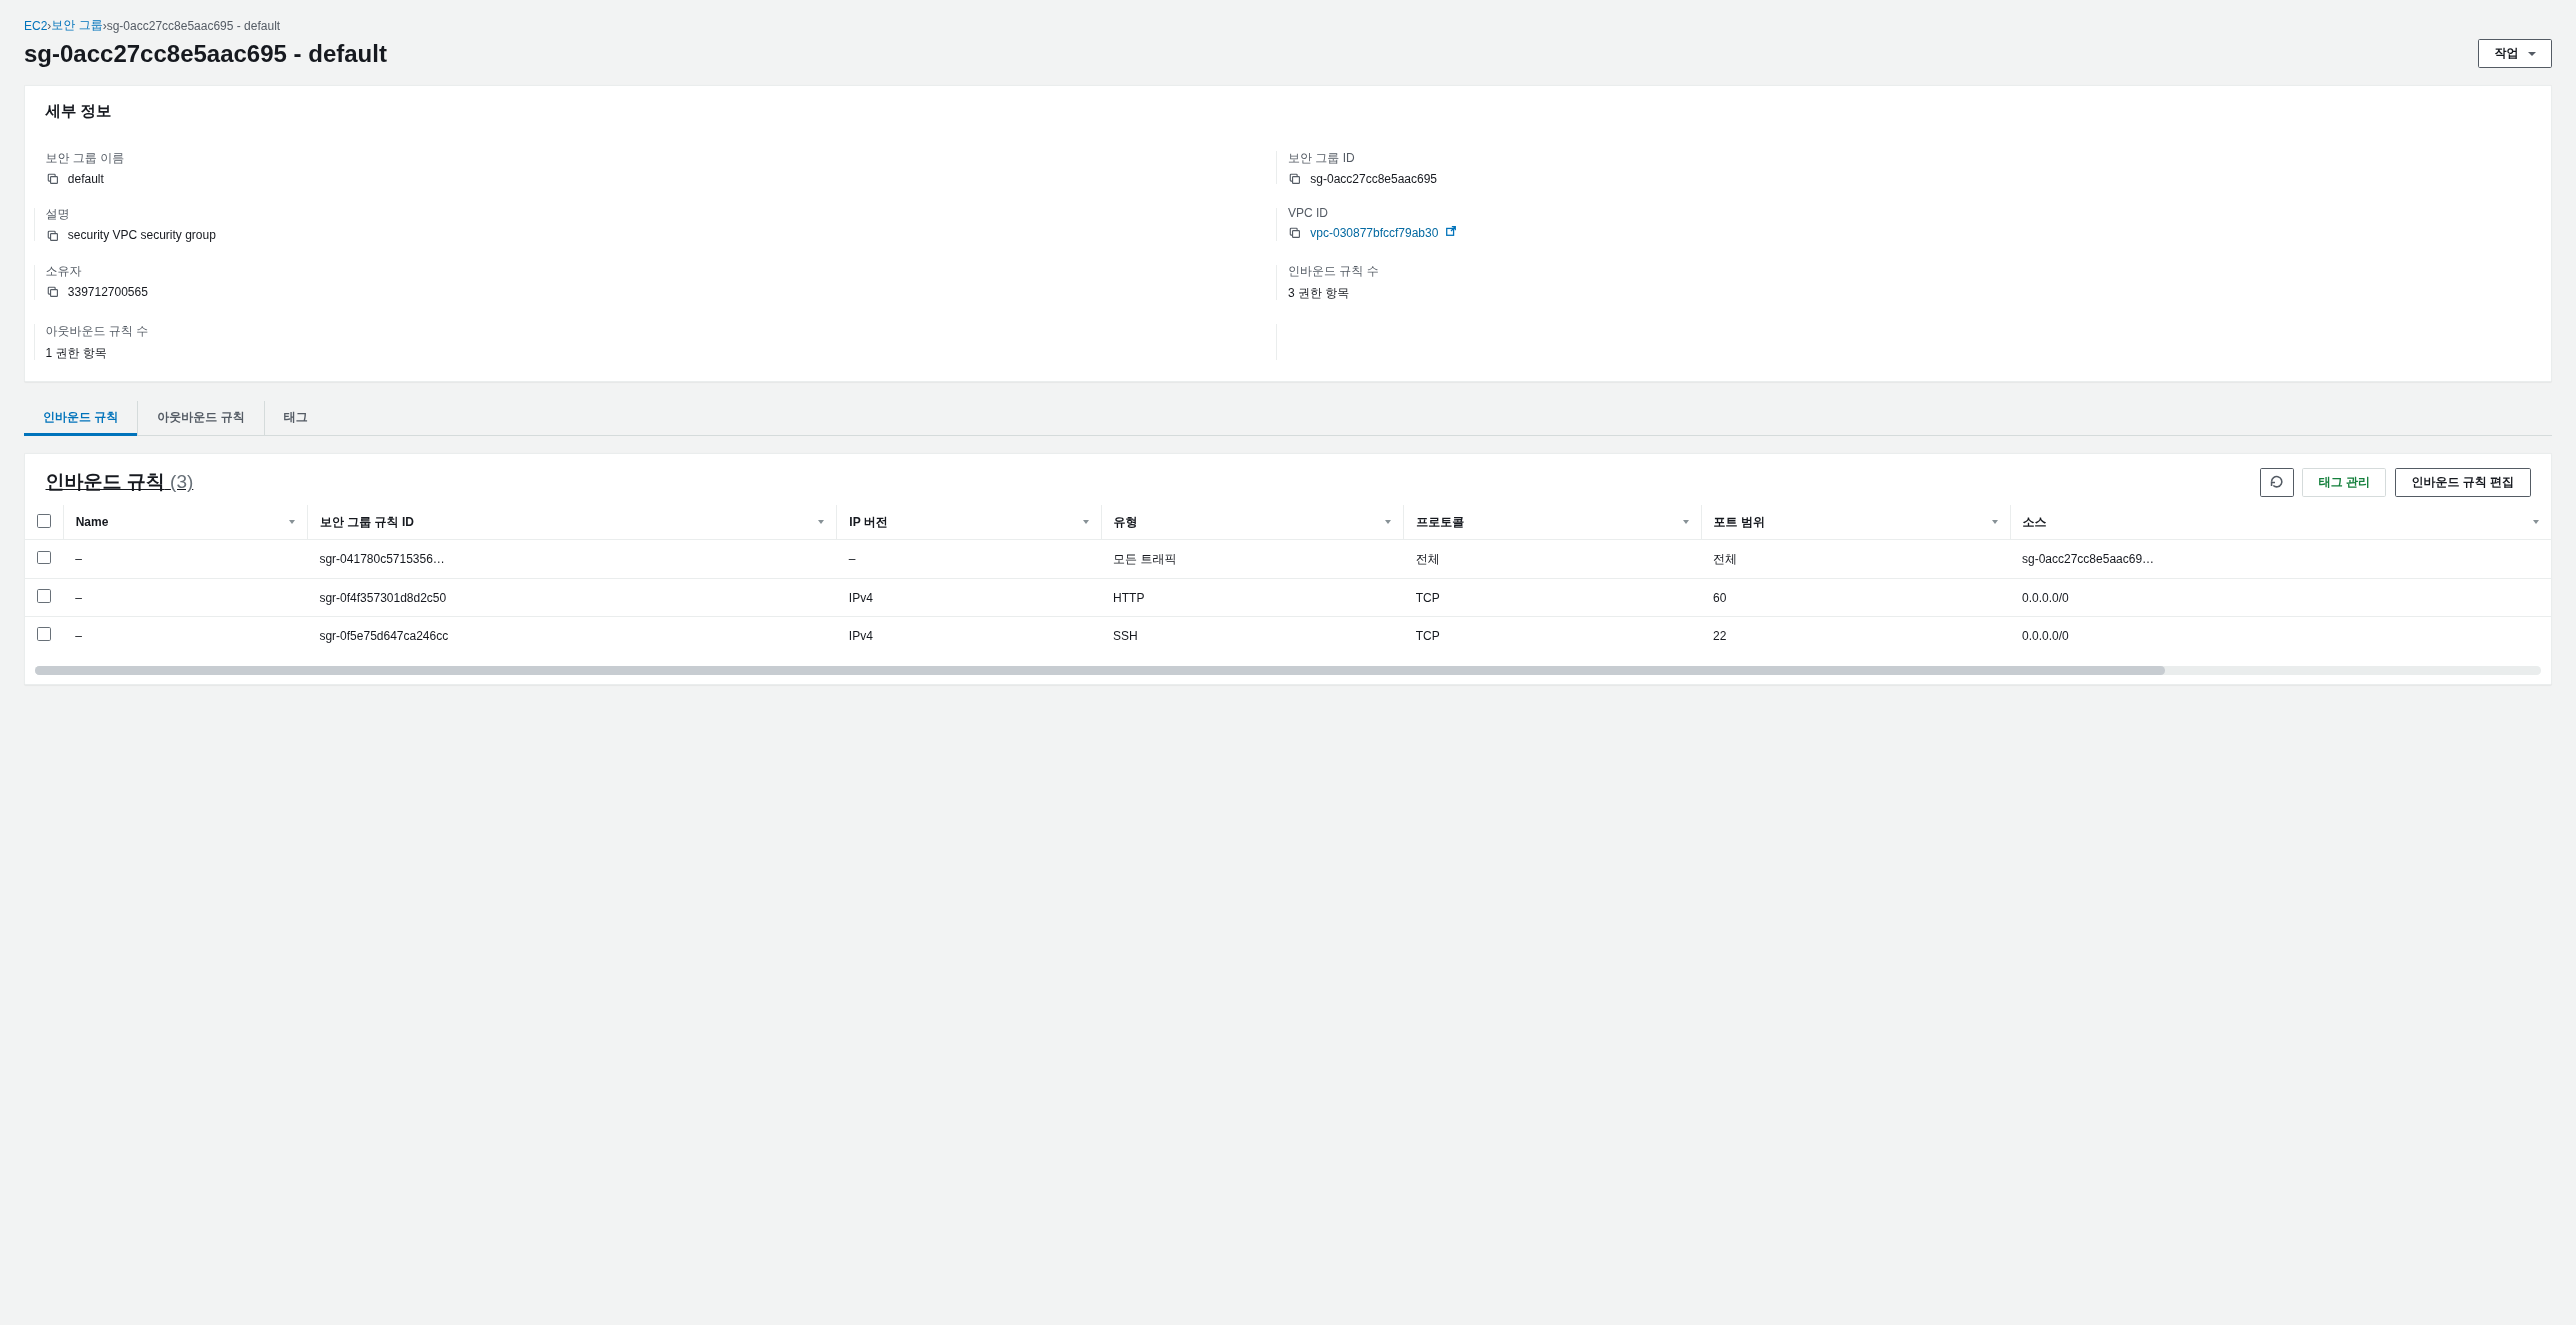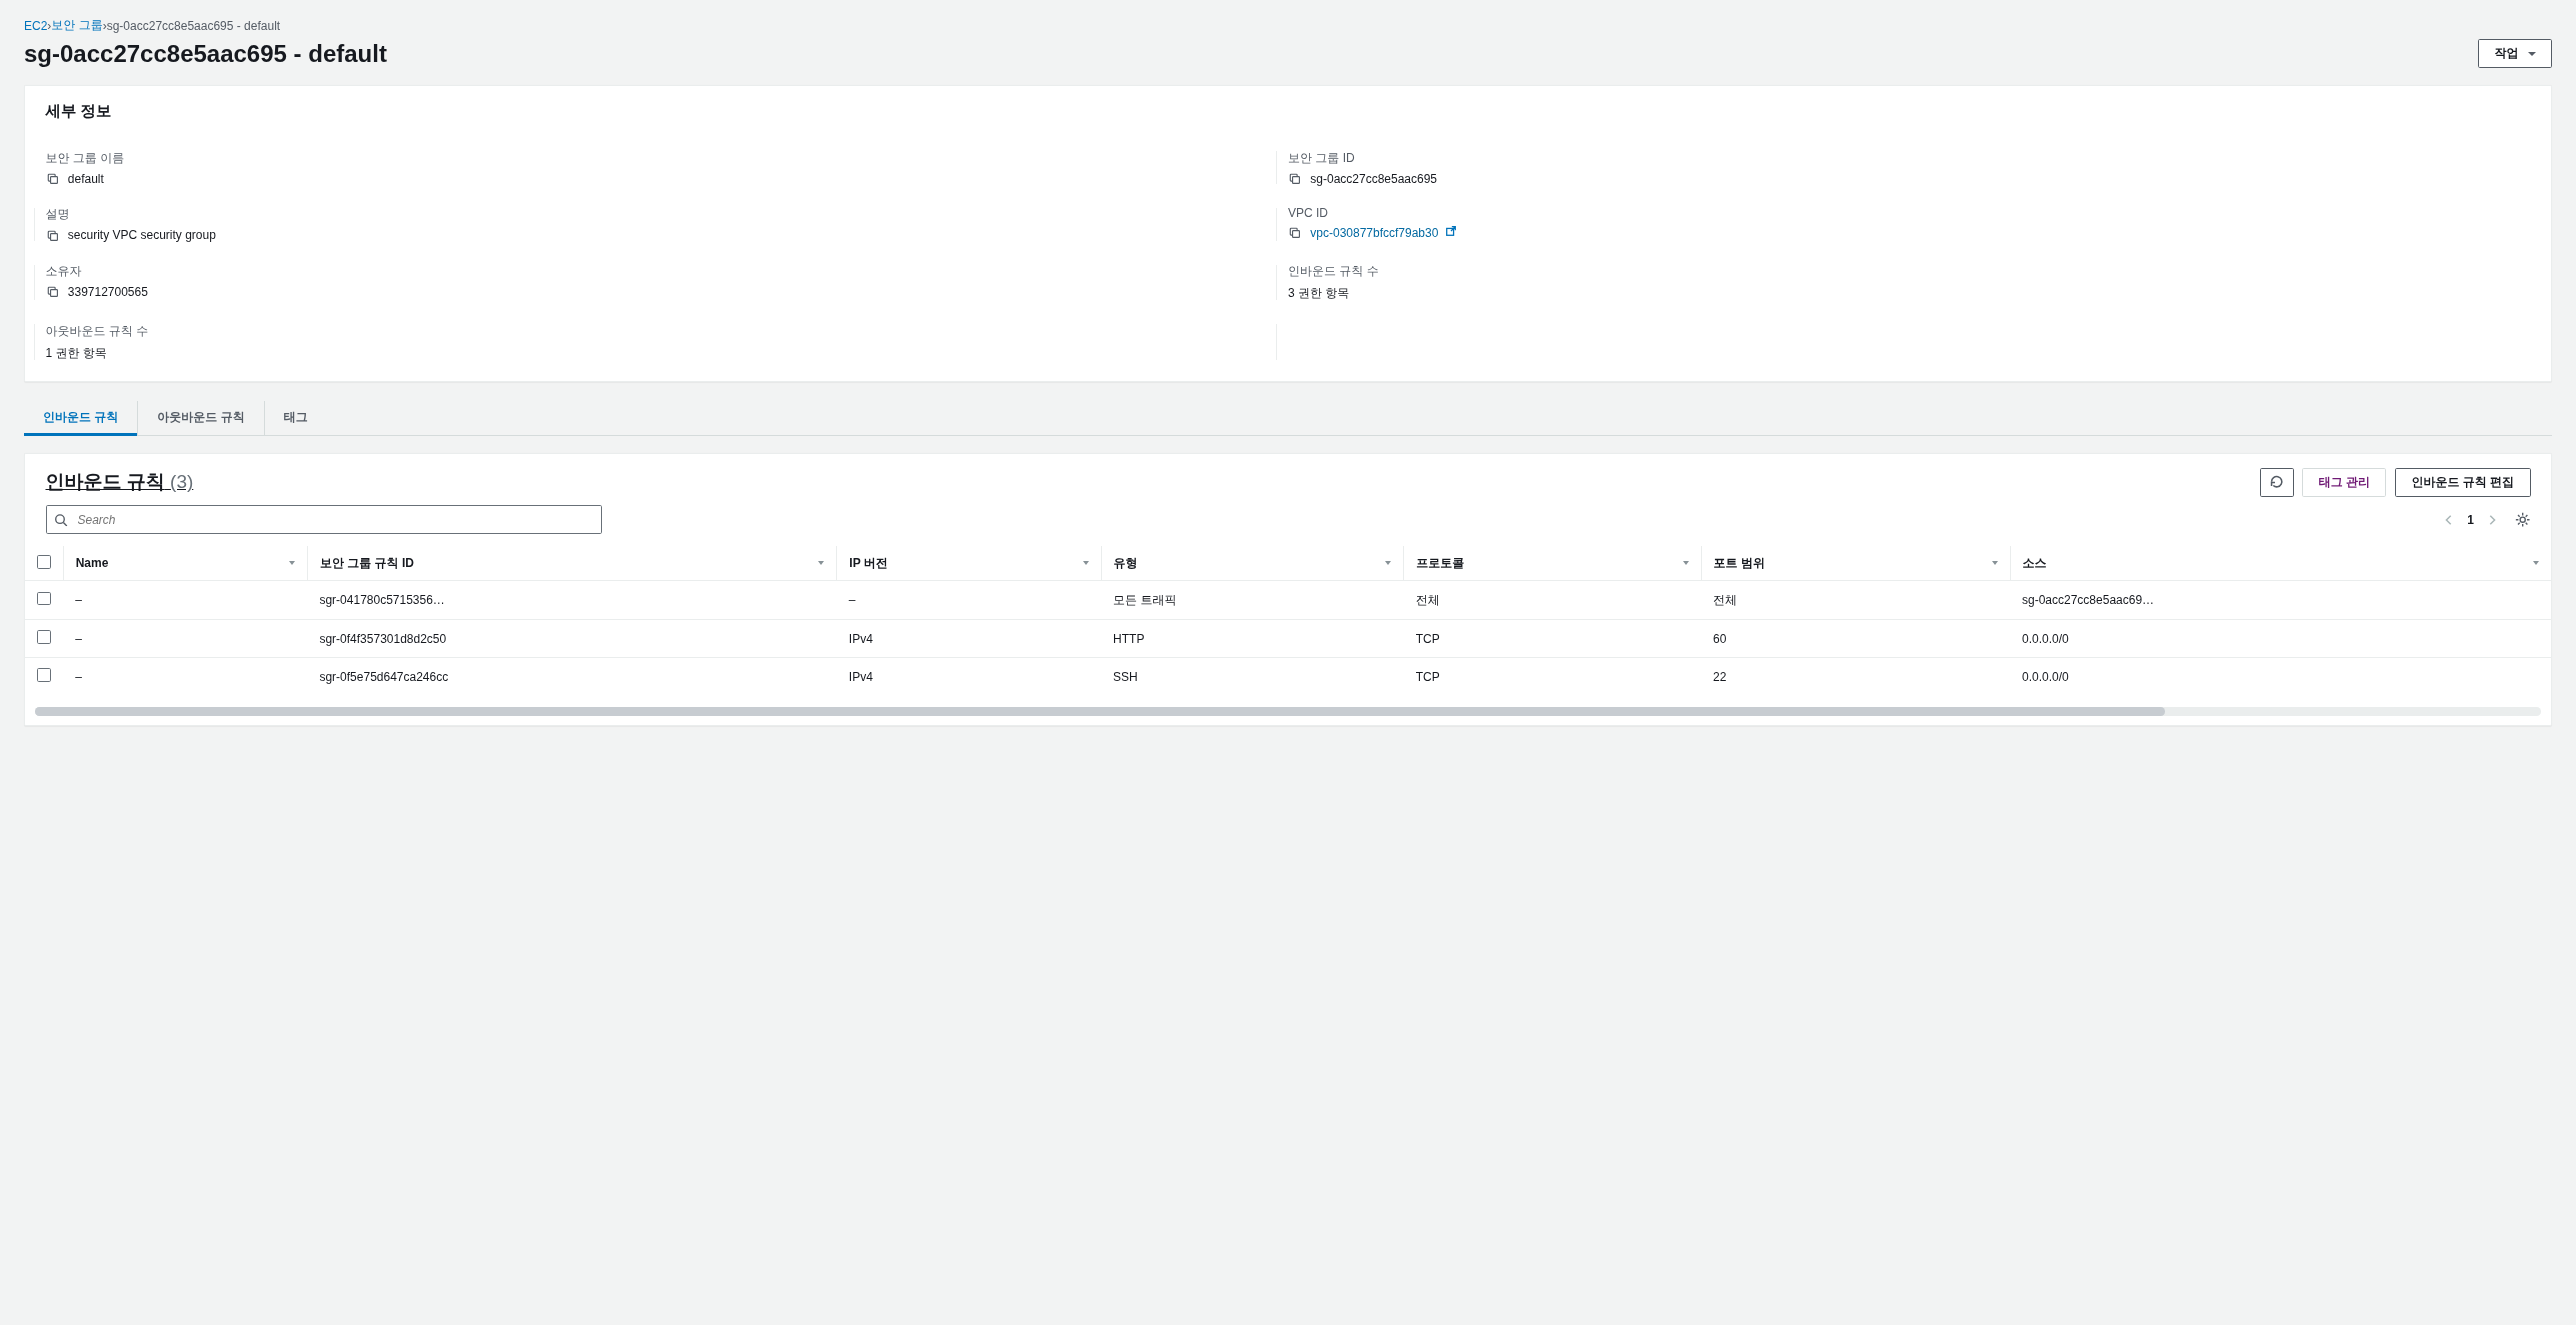--- a/index.html
+++ b/index.html
@@ -43,21 +43,21 @@
     border: 0.9px solid #545b64;
     background: #fff;
     color: #16191f;
     padding: 5.1px 15.4px;
     font-size: 12px;
     font-weight: 700;
     cursor: pointer;
     border-radius: 1.7px;
     height: 29px;
   }
-  .btn:disabled { color: #701a75; border-color: #d5dbdb; cursor: default; }
+  .btn:disabled { color: #15803d; border-color: #d5dbdb; cursor: default; }
   .btn .caret-down {
     width: 0; height: 0;
     border-left: 4.3px solid transparent;
     border-right: 4.3px solid transparent;
     border-top: 4.3px solid #545b64;
   }
 
   
   .panel {
     background: #fff;
@@ -408,40 +408,20 @@
       <button class="icon-btn">
         <svg width="15.4" height="15.4" viewBox="0 0 18 18">
             <use href="#refresh-ico"></use>
           </svg>
       </button>
       <button class="btn" disabled="">태그 관리</button>
       <button class="btn">인바운드 규칙 편집</button>
     </div>
   </div>
 
-  <div class="toolbar-row">
-    <div class="search-wrap">
-      <svg class="search-icon" viewBox="0 0 16 16">
-          <use href="#search-ico"></use>
-        </svg>
-      <input type="text" placeholder="Search" style="">
-    </div>
-    <div class="pagination">
-      <svg class="page-arrow" viewBox="0 0 14 14">
-          <use href="#chev-left"></use>
-        </svg>
-      <span class="page-num">1</span>
-      <svg class="page-arrow" viewBox="0 0 14 14">
-          <use href="#chev-right"></use>
-        </svg>
-      <svg class="gear" viewBox="0 0 18 18">
-          <use href="#gear-ico"></use>
-        </svg>
-    </div>
-  </div>
 
   <div class="table-wrap">
     <table>
       <thead>
         <tr>
           <th class="chk-cell col-sep"><span class="chk"></span></th>
           <th class="col-sep">
               <div class="th-inner">
                 <span>Name</span>
                 <span class="sort-caret"></span>

